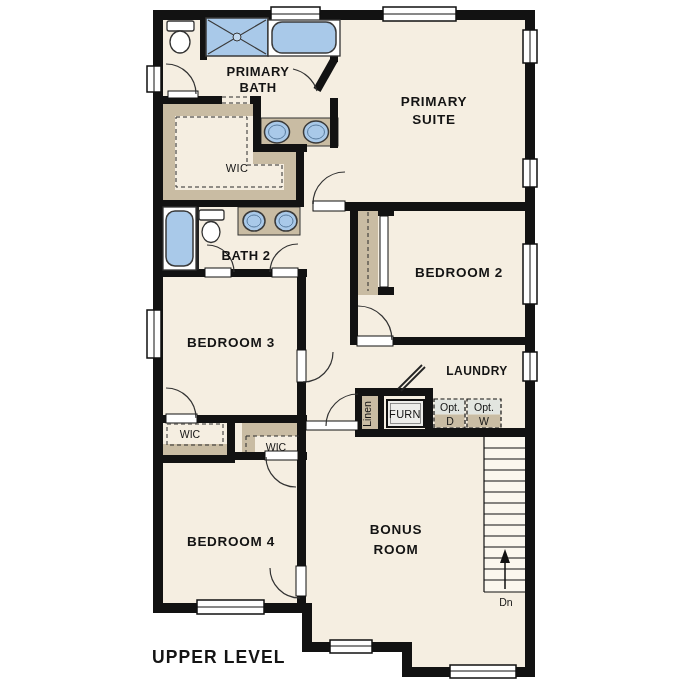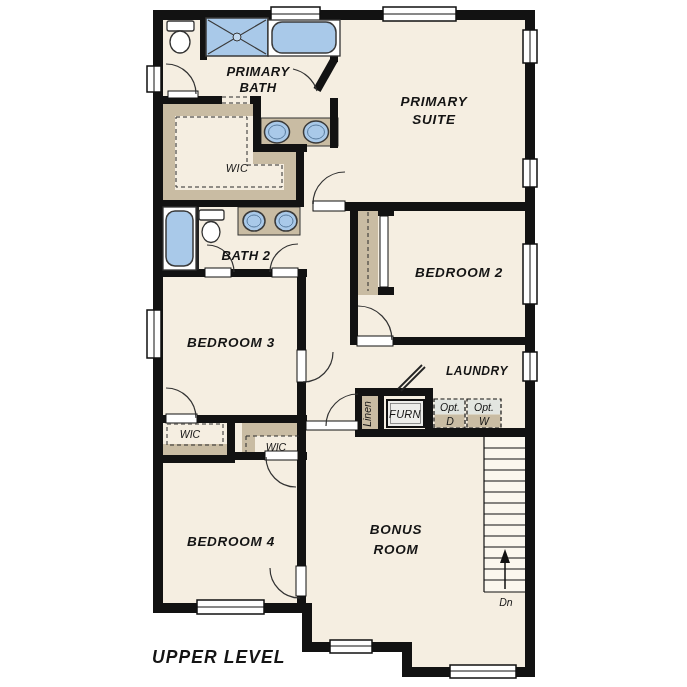--- a/index.html
+++ b/index.html
@@ -1,16 +1,16 @@
 <!DOCTYPE html>
 <html style="--floor: #f5eee1; --wall: #121212; --closet-tan: #c9bca3; --fixture-blue: #a9c9e9; --optional-gray: #e2e5e0; --stairs-fill: #fbf7ee;"><head>
 <meta charset="utf-8">
 <style>
   html,body{margin:0;padding:0;background:#ffffff;width:687px;height:687px;}
-  .stage{position:relative;width:687px;height:687px;background:#fff;overflow:hidden;font-style:italic;}
+  .stage{position:relative;width:687px;height:687px;background:#fff;overflow:hidden;}
   svg{display:block;}
   .floor{fill:var(--floor);}
   .wall{fill:var(--wall);}
   .tan{fill:var(--closet-tan);}
   .optgray{fill:var(--optional-gray);}
   .stairfill{fill:var(--stairs-fill);}
   .fixwhite{fill:#ffffff;stroke:#333;stroke-width:1.3;}
   .fixblue{fill:var(--fixture-blue);stroke:#3a3a3a;stroke-width:1.5;}
   .fixline{stroke:#3a3a3a;stroke-width:1.2;fill:none;}
   .sinkring{fill:none;stroke:#5a7da0;stroke-width:1;}

